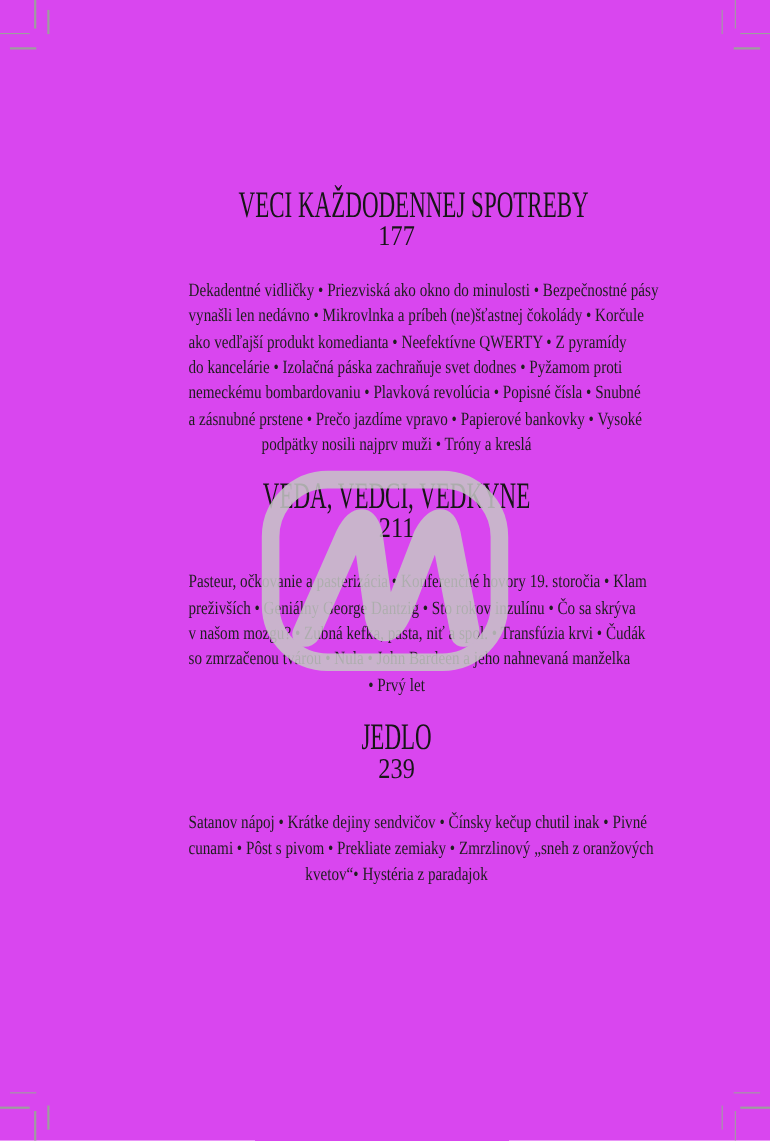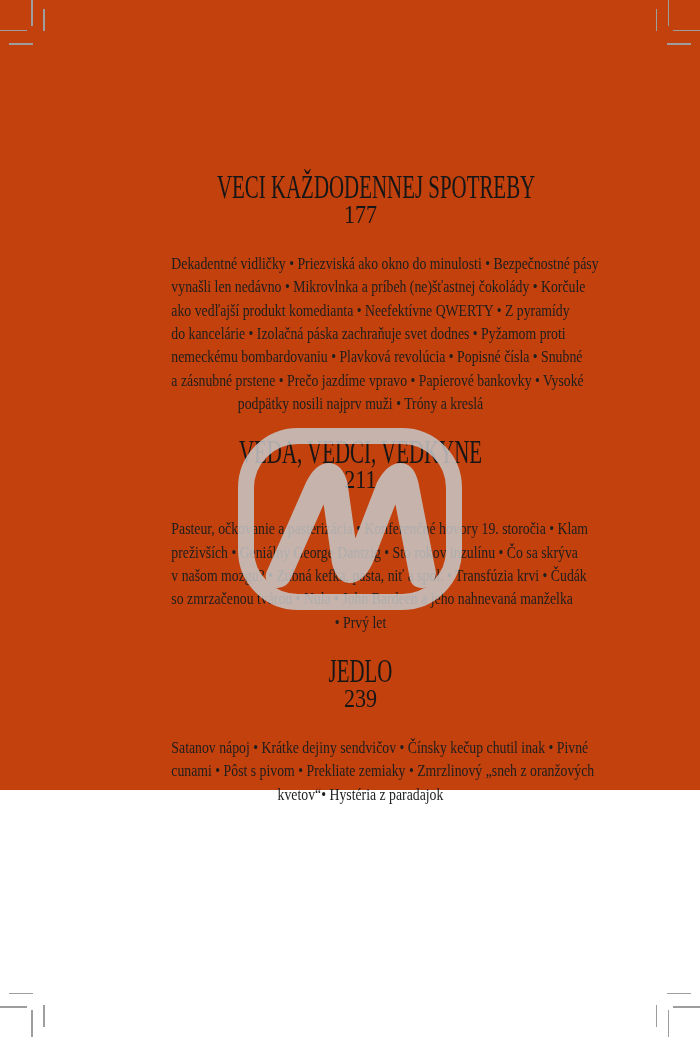--- a/index.html
+++ b/index.html
@@ -4,22 +4,22 @@
 <style>
   * { margin: 0; padding: 0; box-sizing: border-box; }
   html, body { background: #ffffff; }
   body {
     width: 700px; height: 1037px;
     overflow: hidden;
     font-family: "Liberation Serif", "DejaVu Serif", serif;
   }
   .page {
     position: relative;
-    width: 700px; height: 790px;
-    background: #c2410c;
+    width: 700px; height: 1037px;
+    background: #d946ef;
   }
   .mark {
     position: absolute;
     background: #9e9e9e;
   }
   .content {
     position: absolute;
     left: 127px; top: 0;
     width: 467px;
     z-index: 1;

